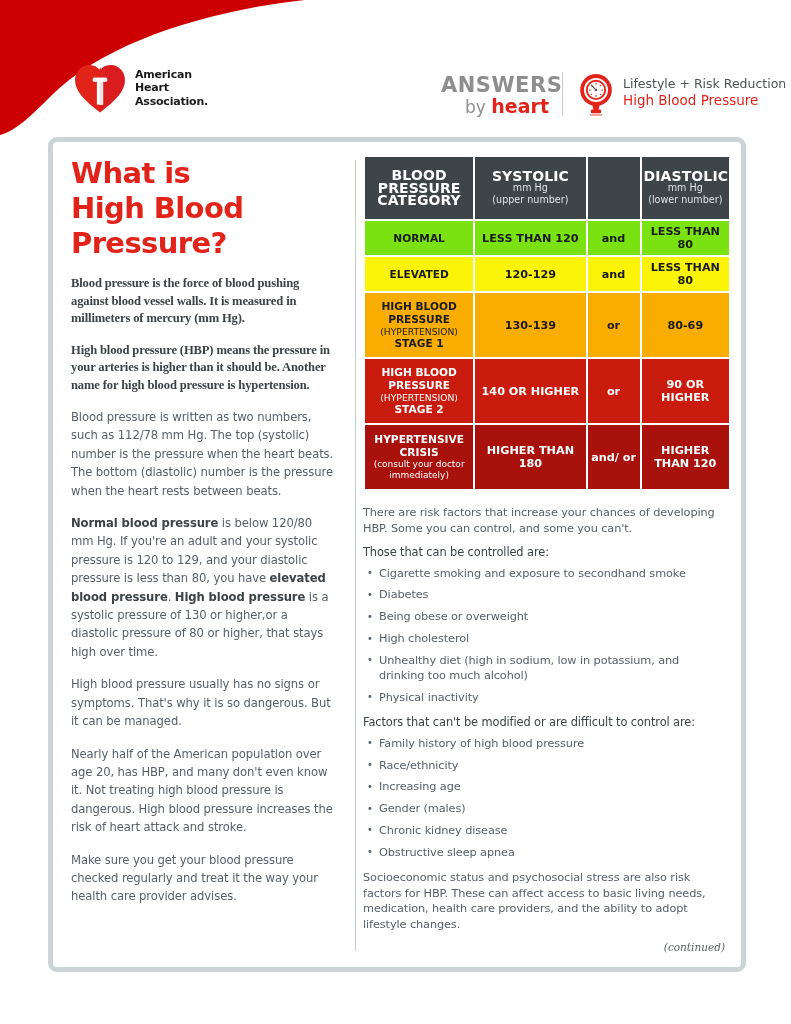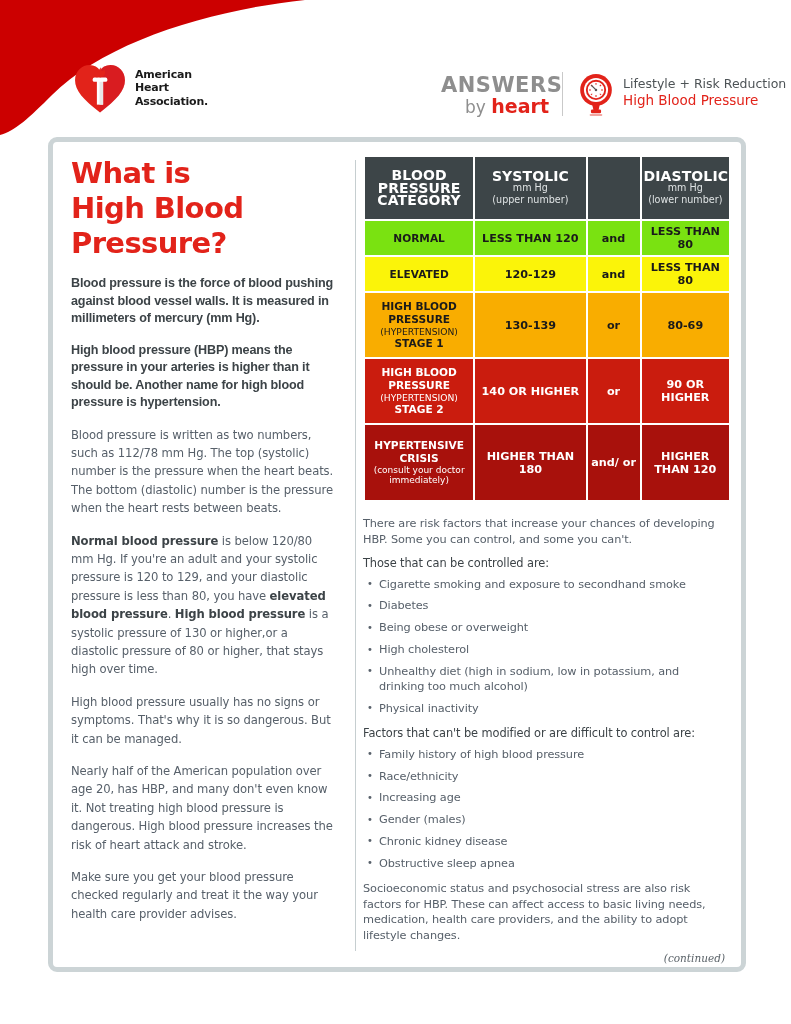--- a/index.html
+++ b/index.html
@@ -149,21 +149,21 @@
   .main-title {
     font-family: "DejaVu Sans", sans-serif;
     font-weight: bold;
     font-size: 29px;
     line-height: 35px;
     color: #e2231a;
     letter-spacing: -0.6px;
     margin-bottom: 14px;
   }
   .intro-bold {
-    font-family: Liberation Sans, sans-serif;
+    font-family: Liberation Serif, serif;
     font-weight: bold;
     font-size: 12.6px;
     line-height: 17.5px;
     color: #3c4347;
     margin-bottom: 14px;
     letter-spacing: -0.15px;
   }
   .body-para {
     font-family: "DejaVu Sans", sans-serif;
     font-size: 11.6px;
@@ -221,21 +221,21 @@
   .row-normal   td { background: #7ae211; color: #1a1a1a; }
   .row-elevated td { background: #fbf409; color: #1a1a1a; }
   .row-stage1   td { background: #f9ad00; color: #1a1a1a; }
   .row-stage2   td { background: #ca1c0e; color: #ffffff; }
   .row-crisis   td { background: #a8110c; color: #ffffff; }
 
   .row-normal   { height: 26px; }
   .row-elevated { height: 14px; }
   .row-stage1   { height: 64px; }
   .row-stage2   { height: 64px; }
-  .row-crisis   { height: 75px; }
+  .row-crisis   { height: 64px; }
 
   .cat-l1 { font-weight: bold; font-size: 10.6px; line-height: 12.8px; }
   .cat-paren { font-weight: normal; font-size: 9.2px; line-height: 11.5px; }
   .cat-crisis-note { font-weight: normal; font-size: 9px; line-height: 10.8px; }
   .op-text { font-weight: bold; font-size: 11px; line-height: 13px; }
 
   
   .section-head {
     font-family: "DejaVu Sans", sans-serif;
     font-weight: bold;

